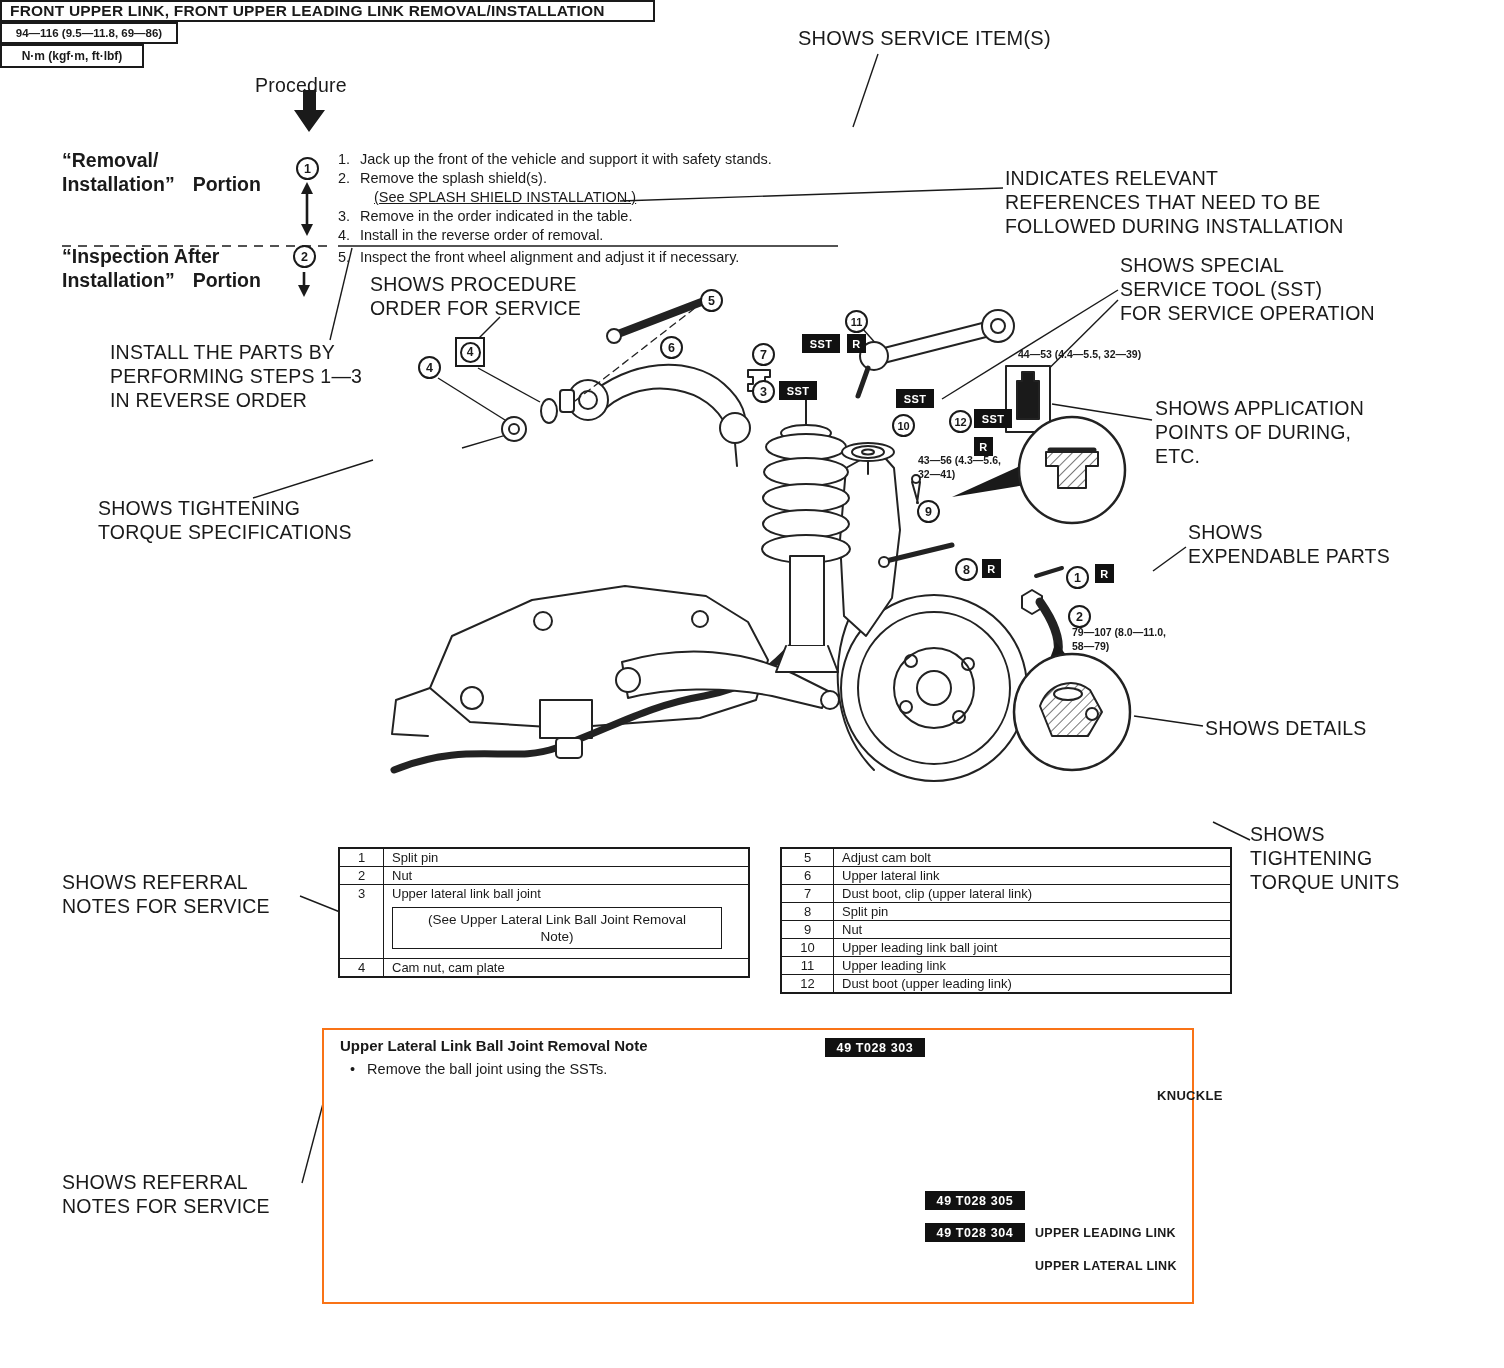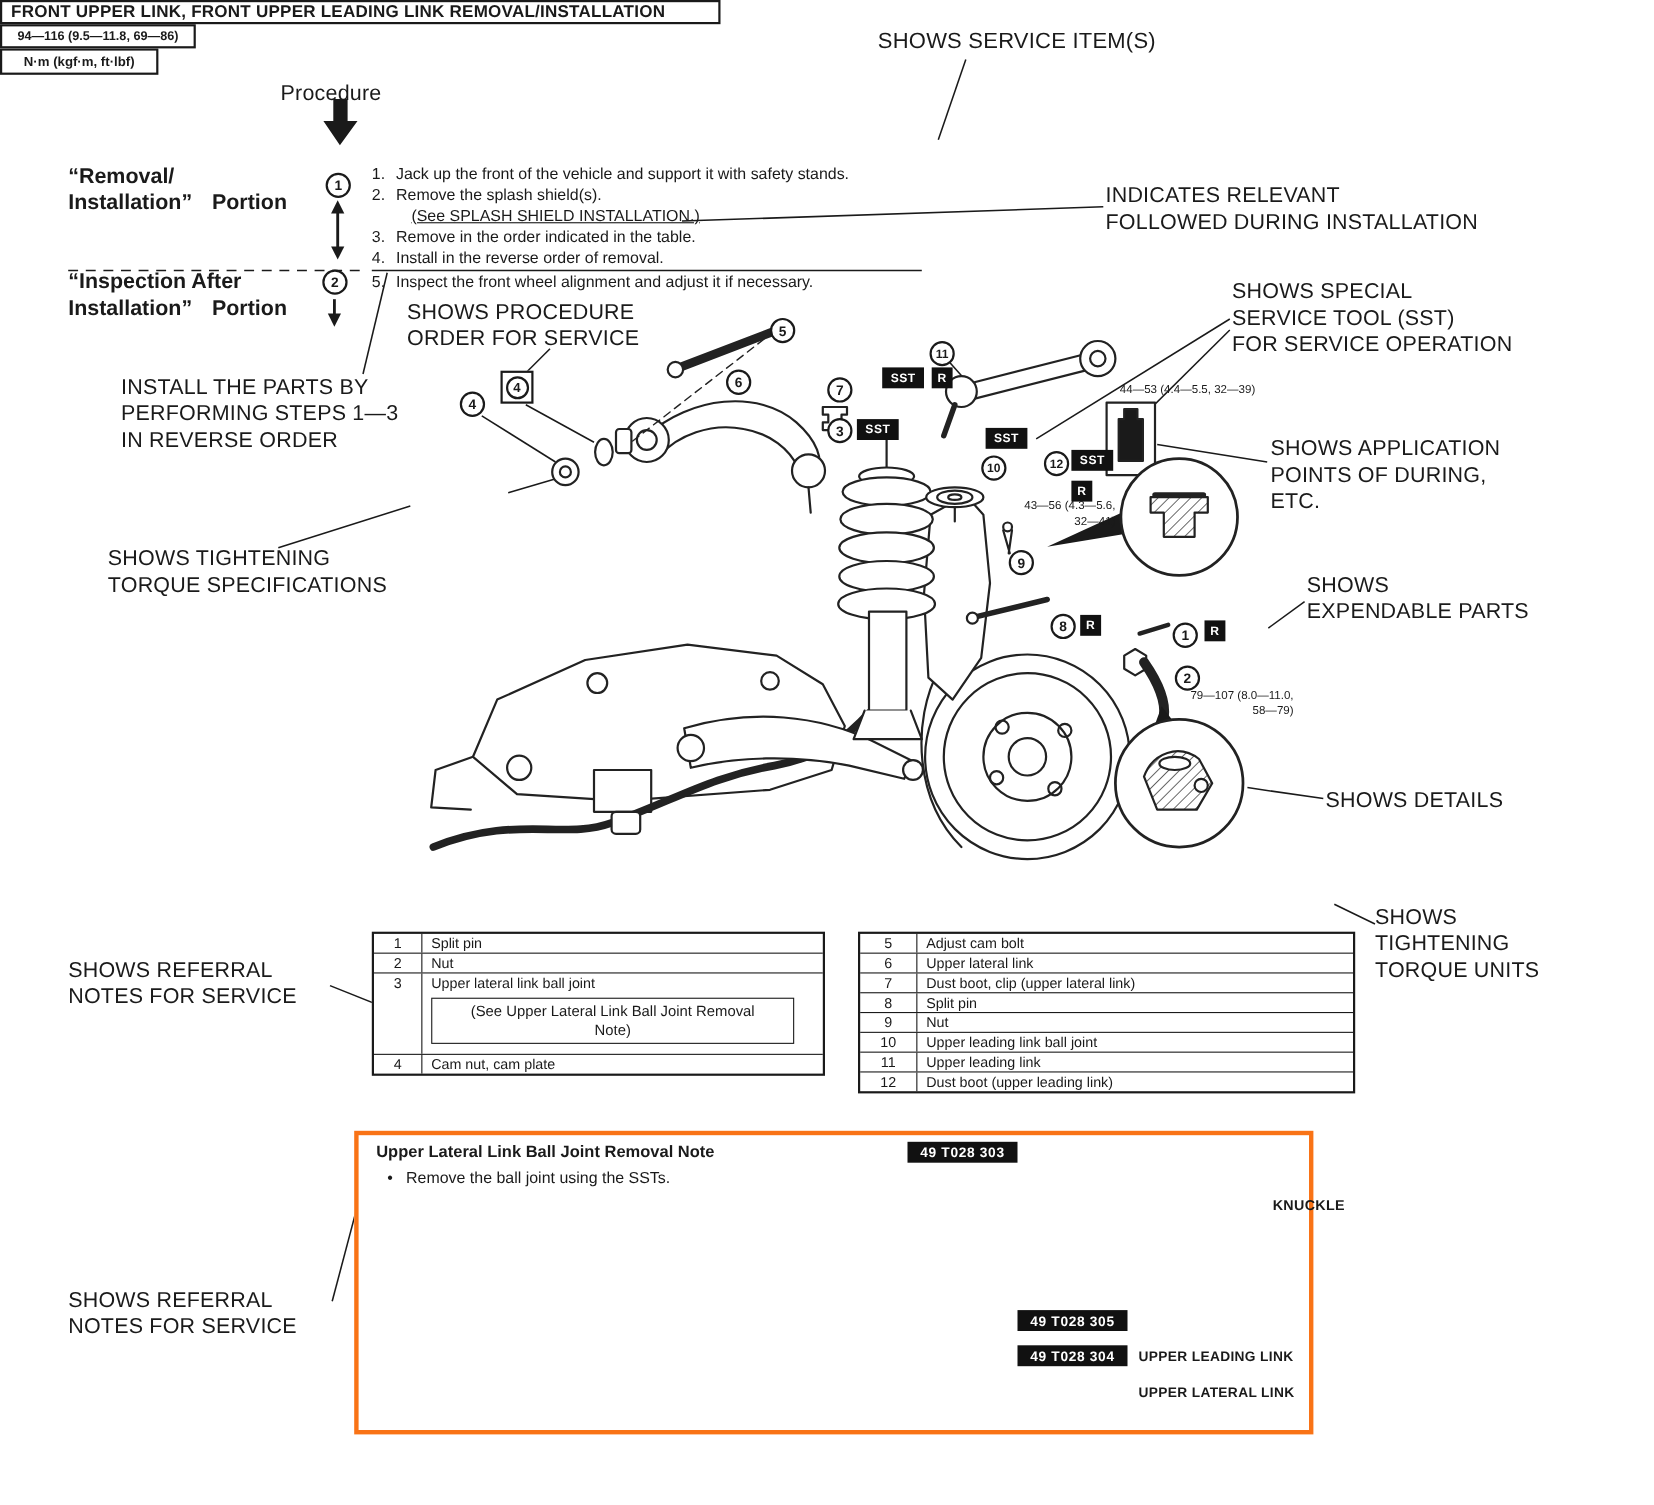--- a/index.html
+++ b/index.html
@@ -20,30 +20,30 @@
   .srow.sub .st { text-decoration:underline; }
   .srow.gap { margin-top:3px; }
   .portion { position:absolute; z-index:2; font-weight:700; font-size:19.5px; line-height:24px; white-space:nowrap; }
   .portion .ptn { margin-left:18px; }
   .cnum { position:absolute; z-index:3; width:23px; height:23px; border:2px solid #1a1a1a; border-radius:50%; background:#fff; font-size:12.5px; font-weight:700; display:flex; align-items:center; justify-content:center; }
   .cnum.wide { font-size:11px; }
   .cnum-sq { position:absolute; z-index:3; width:30px; height:30px; border:2px solid #1a1a1a; background:#fff; display:flex; align-items:center; justify-content:center; }
   .cnum-in { width:21px; height:21px; border:2px solid #1a1a1a; border-radius:50%; font-size:12px; font-weight:700; display:flex; align-items:center; justify-content:center; }
   .badge { position:absolute; z-index:3; background:#111; color:#fff; font-weight:700; font-size:11px; letter-spacing:.4px; display:flex; align-items:center; justify-content:center; }
   .sstbox { position:absolute; z-index:3; background:#111; color:#fff; font-weight:700; font-size:12.5px; letter-spacing:.6px; display:flex; align-items:center; justify-content:center; }
-  .tq { position:absolute; z-index:2; font-weight:400; font-size:10.5px; line-height:1.3;text-align:right; }
+  .tq { position:absolute; z-index:2; font-weight:700; font-size:10.5px; line-height:1.3; }
   .ptable { position:absolute; z-index:2; border:2px solid #1a1a1a; background:#fff; font-size:13px; }
   .prow { display:flex; border-top:1.5px solid #1a1a1a; align-items:stretch; }
   .prow:first-child { border-top:none; }
   .pnum { flex:none; border-right:1.5px solid #1a1a1a; text-align:center; padding:1px 0; }
   .pname { flex:1; padding:1px 8px; }
   .ptable-l .pnum { width:44px; }
   .ptable-r .pnum { width:52px; }
   .inner-note { border:1.5px solid #1a1a1a; width:330px; margin:6px 2px 8px 0; padding:3px 24px; font-size:13.5px; line-height:17px;text-align:center; }
-  .note-box { position:absolute; z-index:2; border:4px solid #f97316; background:#fff; }
+  .note-box { position:absolute; z-index:2; border:2px solid #f97316; background:#fff; }
   .nb-title { position:absolute; left:16px; top:7px; font-weight:700; font-size:15px; }
   .nb-bullet { position:absolute; left:26px; top:31px; font-size:14.5px; }
   .minilbl { position:absolute; z-index:2; font-weight:700; font-size:12.5px; letter-spacing:.3px; white-space:nowrap; }
 </style>
 </head>
 <body>
 
 <div class="page">
 
   <svg class="overlay" width="1504" height="1368" viewBox="0 0 1504 1368">
@@ -247,20 +247,21 @@
   <div class="cnum" style="left:296px; top:157px;">1</div>
 
   <div class="portion" style="left:62px; top:244px;">
     <div>“Inspection After</div>
     <div><span>Installation”</span><span class="ptn">Portion</span></div>
   </div>
   <div class="cnum" style="left:293px; top:245px;">2</div>
 
   <div class="lbl" style="left:1005px; top:166px;">
     <div>INDICATES RELEVANT</div>
+    <div>REFERENCES THAT NEED TO BE</div>
     <div>FOLLOWED DURING INSTALLATION</div>
   </div>
 
   <div class="lbl" style="left:1120px; top:253px;">
     <div>SHOWS SPECIAL</div>
     <div>SERVICE TOOL (SST)</div>
     <div>FOR SERVICE OPERATION</div>
   </div>
 
   <div class="lbl" style="left:370px; top:272px;">

